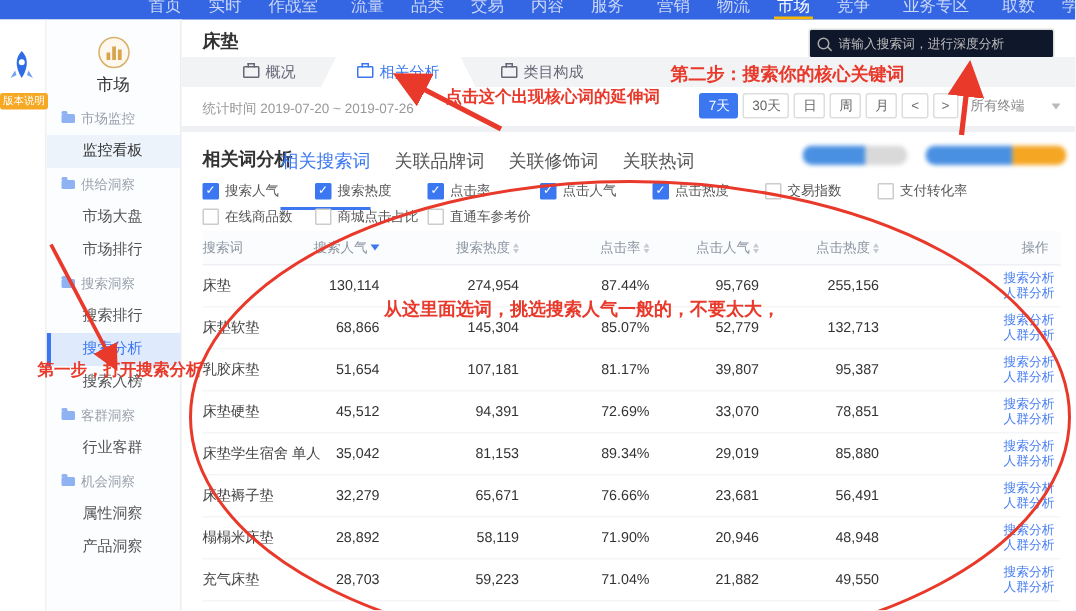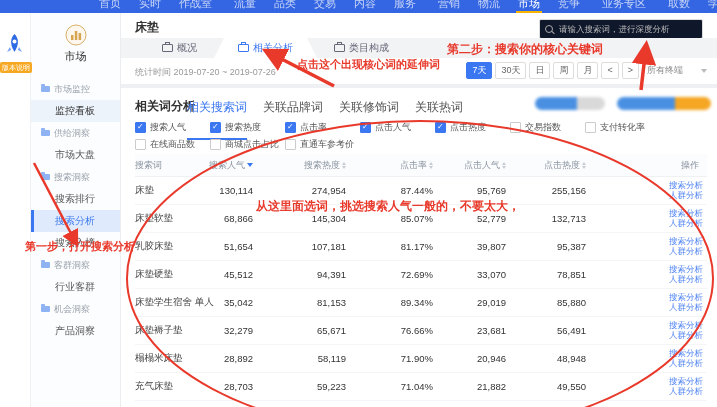--- a/index.html
+++ b/index.html
@@ -15,21 +15,21 @@
   .nav-div{width:1px;height:7px;background:rgba(255,255,255,.35);margin:0 2px;transform:translateY(-2px);}
   
   .rail{position:absolute;top:13px;left:0;width:30px;bottom:0;background:#fff;border-right:1px solid #f0f1f3;z-index:6;}
   .rocket{display:block;margin:20px auto 0 4px;}
   .badge{position:absolute;top:49px;left:0;background:#f7a823;color:#fff;font-size:7px;line-height:9px;
          padding:1px 2px;border-radius:2px;white-space:nowrap;}
   
   .sidebar{position:absolute;top:13px;left:31px;width:89px;bottom:0;background:#fcfdfe;border-right:1px solid #ebedf0;z-index:5;}
   .mod{display:flex;flex-direction:column;align-items:center;padding-top:11px;}
   .mod-label{font-size:11px;color:#333;margin-top:3px;}
-  .menu{margin-top:14px;}
+  .menu{margin-top:4px;}
   .grp{display:flex;align-items:center;gap:4px;padding-left:10px;color:#9aa1ac;font-size:9px;height:22px;cursor:pointer;}
   .fold{width:9px;height:6px;background:#8fb3f2;border-radius:1px;position:relative;flex:none;}
   .fold::before{content:"";position:absolute;top:-2px;left:0;width:4px;height:2px;background:#8fb3f2;border-radius:1px 1px 0 0;}
   .itm{height:22px;line-height:22px;padding-left:24px;font-size:10px;color:#555;cursor:pointer;}
   .itm.hl{background:#edf3fb;color:#333;}
   .itm.act{background:#dfeafc;color:#3a77f0;border-left:3px solid #3a77f0;padding-left:21px;}
   
   .main{position:absolute;left:121px;top:13px;right:0;bottom:0;}
   .card1{position:absolute;top:0;left:0;right:0;height:71px;background:#fff;}
   .pg-title{position:absolute;left:14px;top:6px;font-size:12px;font-weight:bold;color:#333;}
@@ -170,36 +170,38 @@
       <div class="grp">
           <i class="fold"></i>
           <span>市场监控</span>
         </div>
       <div class="itm hl">监控看板</div>
       <div class="grp">
           <i class="fold"></i>
           <span>供给洞察</span>
         </div>
       <div class="itm">市场大盘</div>
+      <div class="itm">市场排行</div>
       <div class="grp">
           <i class="fold"></i>
           <span>搜索洞察</span>
         </div>
       <div class="itm">搜索排行</div>
       <div class="itm act">搜索分析</div>
       <div class="itm">搜索入榜</div>
       <div class="grp">
           <i class="fold"></i>
           <span>客群洞察</span>
         </div>
       <div class="itm">行业客群</div>
       <div class="grp">
           <i class="fold"></i>
           <span>机会洞察</span>
         </div>
+      <div class="itm">属性洞察</div>
       <div class="itm">产品洞察</div>
     </div>
   </aside>
 
   <div class="main">
 
     <div class="card1">
       <div class="pg-title">床垫</div>
 
       <div class="search">

